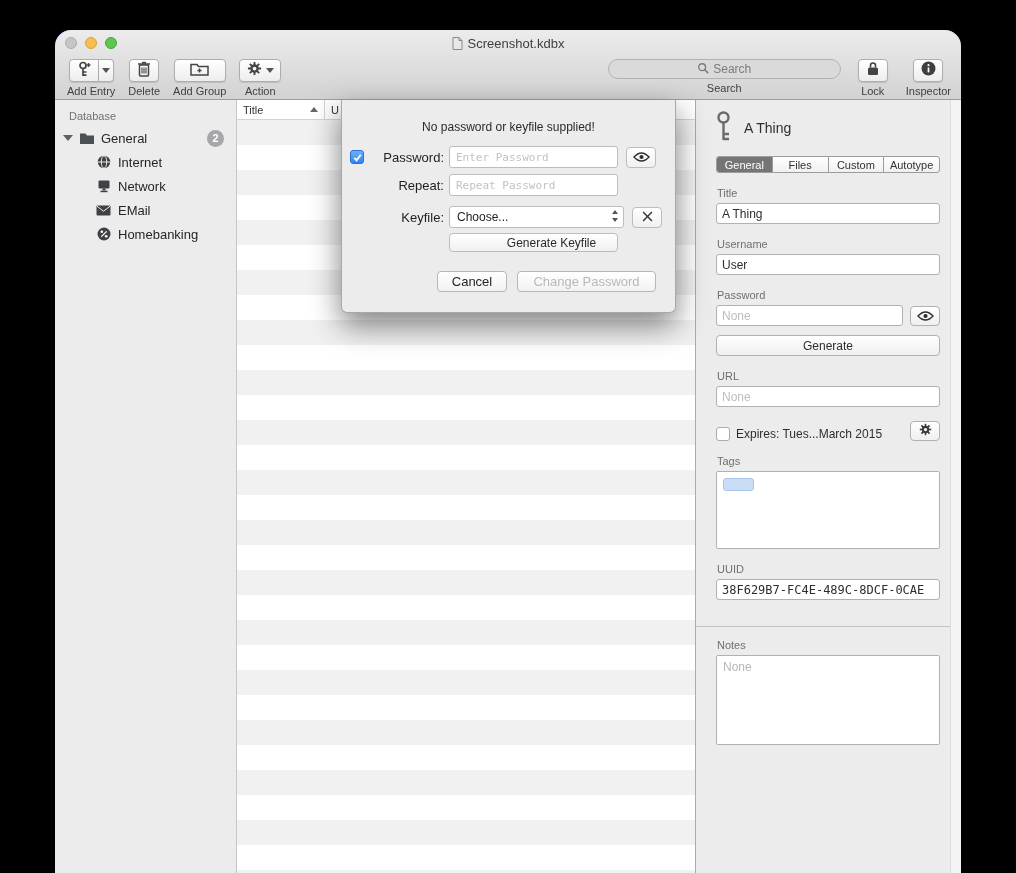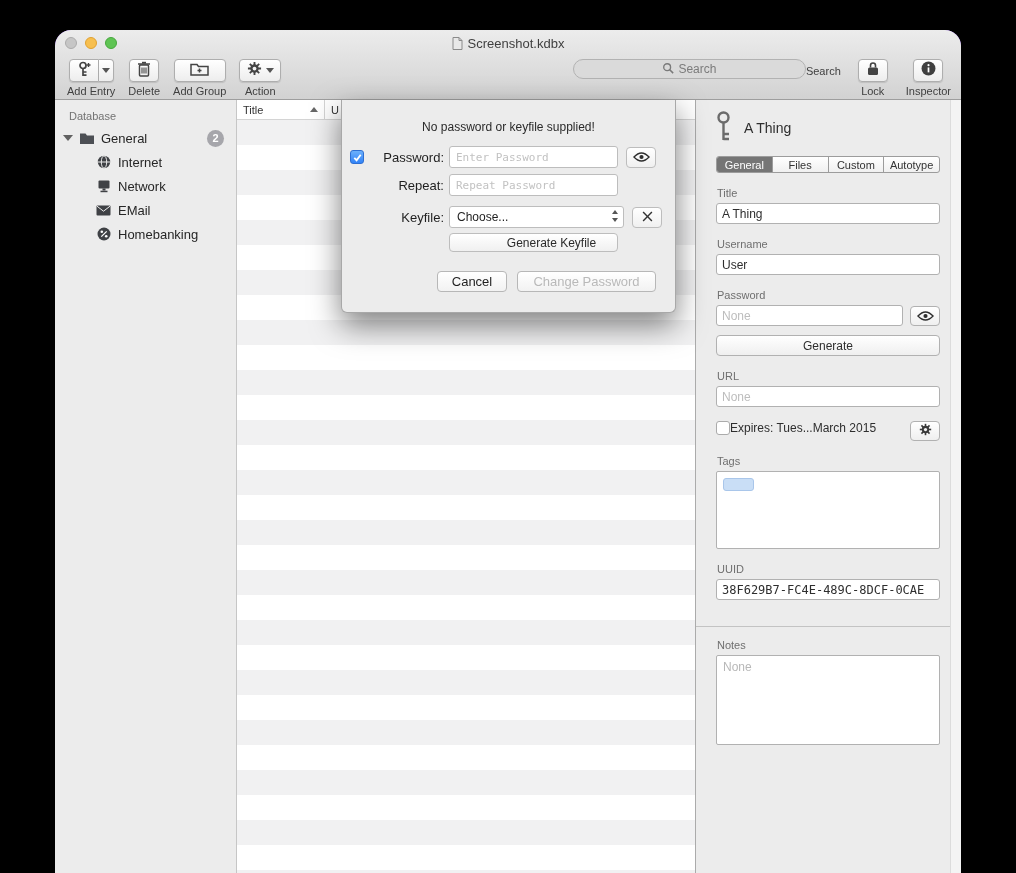--- a/index.html
+++ b/index.html
@@ -37,21 +37,21 @@
   .splitbtn { display:flex; }
   .splitbtn .seg-main { width:30px; border-radius:4px 0 0 4px; }
   .splitbtn .seg-arrow { width:15px; border-radius:0 4px 4px 0; border-left:none; }
   .chev-down { width:0; height:0; border-left:4px solid transparent; border-right:4px solid transparent;
                border-top:5px solid #555; display:inline-block; }
   .btn-single { width:30px; }
   .btn-wide { width:52px; }
   .btn-action { width:42px; gap:4px; }
 
   .toolbar-right { margin-left:auto; display:flex; align-items:flex-start; }
-  .searchitem { display:flex; flex-direction:row; align-items:center; margin-right:17px; }
+  .searchitem { display:flex; flex-direction:column; align-items:center; margin-right:17px; }
   .searchfield { width:233px; height:20px; border-radius:10px; border:1px solid #b2b2b2;
                  background:#dadada; display:flex; align-items:center; justify-content:center;
                  gap:4px; color:#7b7b7b; font-size:12px; }
   .lockitem, .inspitem { display:flex; flex-direction:column; align-items:center; }
   .lockitem { margin-right:18px; }
 
   
   .content { position:absolute; left:0; top:70px; right:0; bottom:0; display:flex; }
 
   
@@ -100,21 +100,21 @@
             background:#fff; font-size:12px; color:#2e2e2e; padding:0 5px;
             font-family:"Liberation Sans", sans-serif; }
   .ffield::placeholder { color:#bdbdbd; }
   .frow { display:flex; gap:7px; align-items:center; }
   .smallbtn { width:30px; height:20px; flex:none; border:1px solid #b1b1b1; border-radius:4px;
               background:linear-gradient(#fff,#efefef); display:flex; align-items:center;
               justify-content:center; }
   .genbtn { margin-top:9px; width:100%; height:21px; border:1px solid #b1b1b1; border-radius:4px;
             background:linear-gradient(#fff,#efefef); font-size:12px; color:#2e2e2e;
             font-family:"Liberation Sans", sans-serif; }
-  .exprow { margin-top:14px; display:flex; align-items:flex-start; gap:0; font-size:12px; color:#2e2e2e; }
+  .exprow { margin-top:14px; display:flex; align-items:flex-end; gap:6px; font-size:12px; color:#2e2e2e; }
   .cbx { width:14px; height:14px; border:1px solid #ababab; border-radius:3px; background:#fff; flex:none; }
   .exprow .smallbtn { margin-left:auto; }
   .tagsbox { height:78px; background:#fff; border:1px solid #b1b1b1; border-radius:2px; padding:6px; }
   .tagchip { width:31px; height:13px; background:#c9def6; border:1px solid #a9c6ea; border-radius:3px; }
   .uuidfield { font-family:"DejaVu Sans Mono", monospace; font-size:12px; white-space:nowrap; overflow:hidden; }
   .insp-div { border-top:1px solid #c3c3c3; margin:26px -21px 0 -20px; }
   .notesarea { width:100%; height:90px; border:1px solid #b1b1b1; border-radius:2px; background:#fff;
                font-size:12px; color:#2e2e2e; padding:4px 6px; resize:none;
                font-family:"Liberation Sans", sans-serif; }
   .notesarea::placeholder { color:#b8b8b8; }

